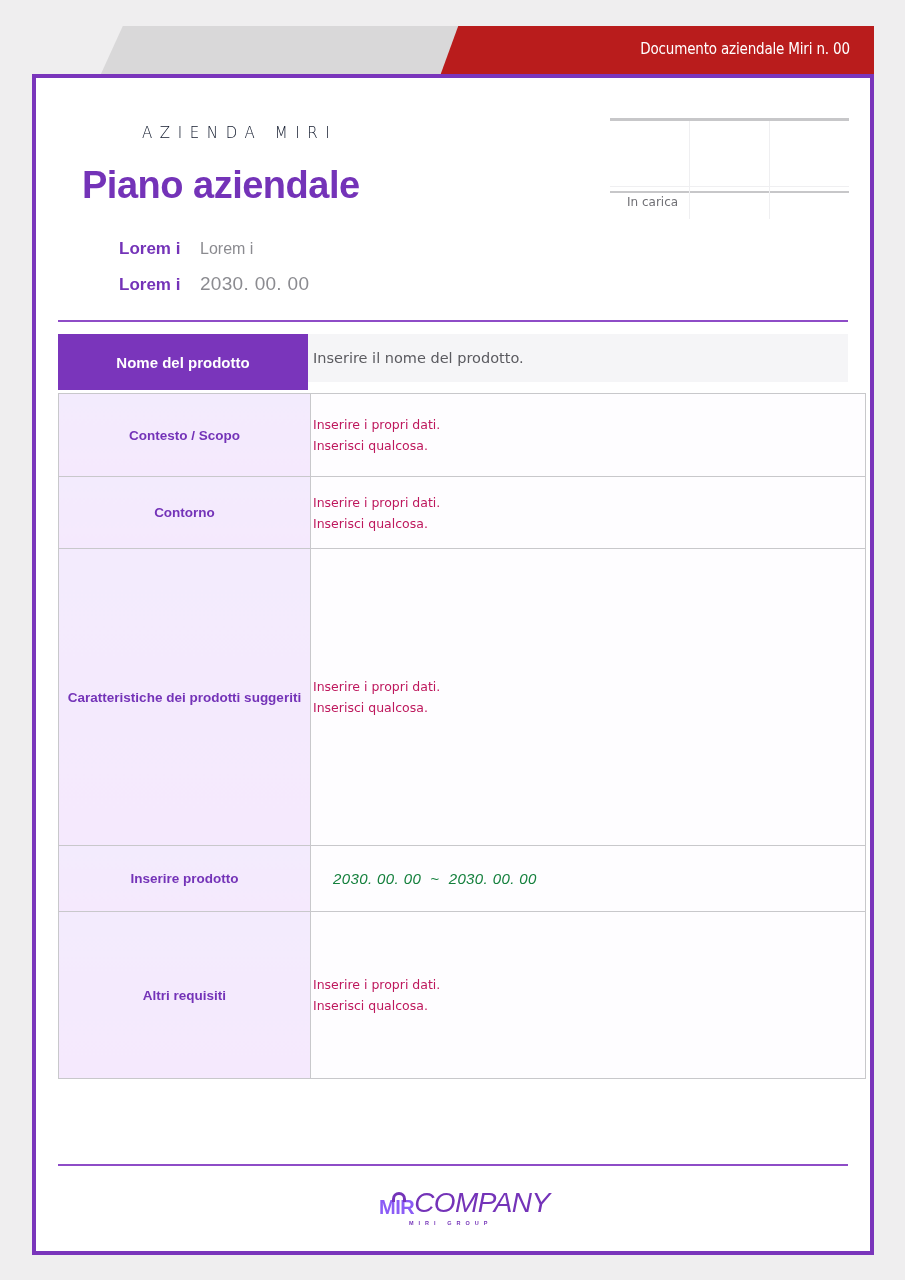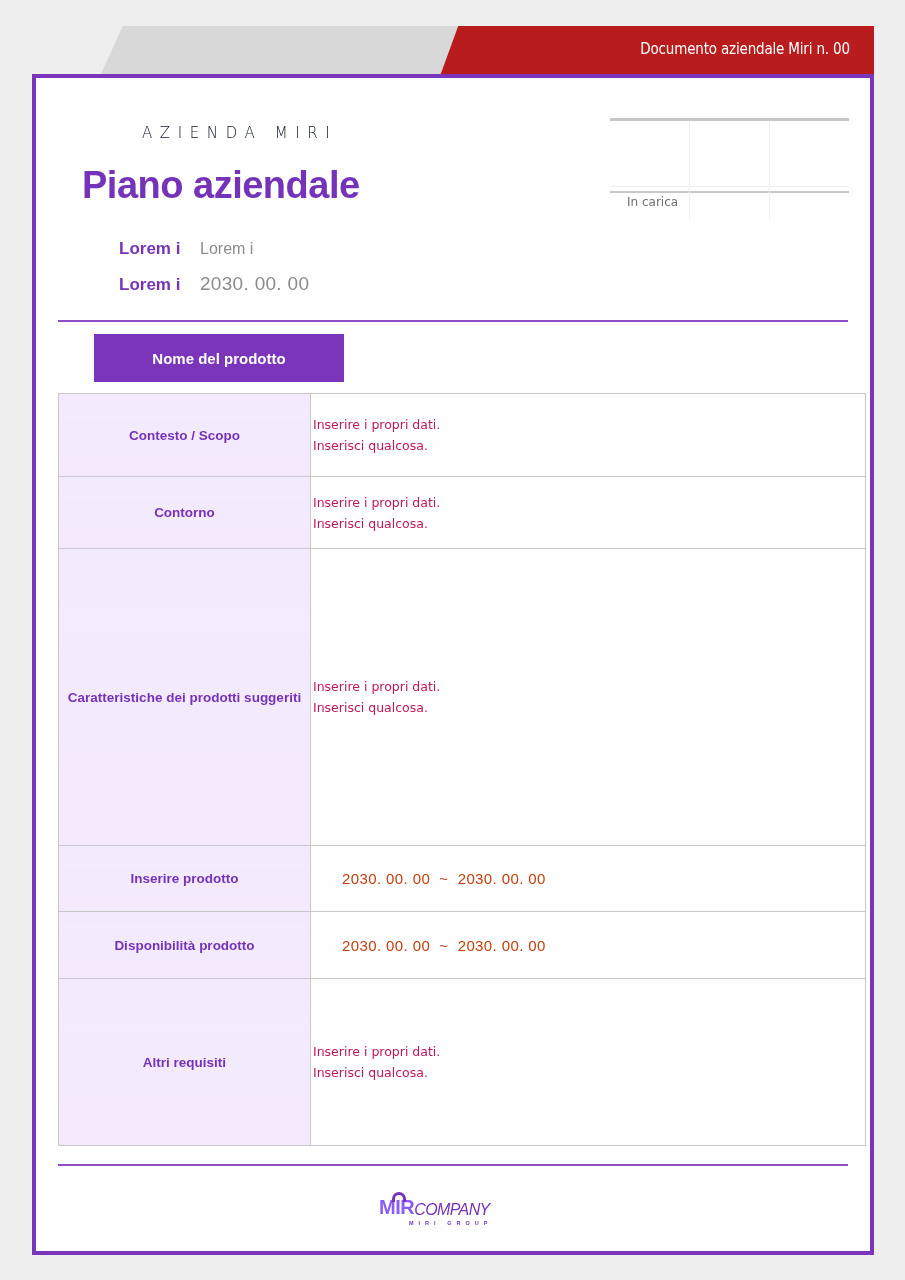--- a/index.html
+++ b/index.html
@@ -55,48 +55,48 @@
   .approval .cell:nth-child(3n) { border-right: none; }
   .approval .cell.bottom { border-bottom: none; font-size: 12px; color: #707075; padding: 8px 0 0 17px;
     font-family: "DejaVu Sans", sans-serif; }
 
   .divider { position: absolute; left: 58px; width: 790px; height: 1.5px; background: #8e4cc7; }
   .divider.top { top: 320px; }
   .divider.bottom { top: 1164px; }
 
   .product-bar { position: absolute; left: 58px; top: 334px; width: 790px; height: 48px; display: flex; }
   .product-label {
-    width: 250px; height: 48px; background: #7a35bb; color: #ffffff;
-    font-weight: bold; font-size: 15px; display: flex; align-items: center; justify-content: center; margin-left: 36px;
+    width: 250px; height: 56px; background: #7a35bb; color: #ffffff;
+    font-weight: bold; font-size: 15px; display: flex; align-items: center; justify-content: center;
   }
   .product-value {
     flex: 1; background: #f5f5f7; color: #5b5b60; font-size: 14.5px;
     display: flex; align-items: center; padding-left: 5px; font-family: "DejaVu Sans", sans-serif;
   }
 
   .main-table {
     position: absolute; left: 58px; top: 393px; width: 808px;
     border-collapse: collapse; border: 1px solid #c8c8cb;
   }
   .main-table td { border: 1px solid #c8c8cb; }
   .main-table td.label {
     width: 252px; background: linear-gradient(180deg, #f3ebfd 0%, #f5e9fd 100%);
     color: #7433b8; font-weight: bold; font-size: 13.5px; text-align: center; vertical-align: middle;
   }
   .main-table td.value {
     background: #fefdff; color: #be185d; font-size: 12.5px; vertical-align: middle; padding-left: 2px;
     font-family: "DejaVu Sans", sans-serif; line-height: 21px;
   }
-  .main-table td.value.date { font-family: "Liberation Sans", sans-serif; font-size: 15px; padding-left: 31px; letter-spacing: 0.4px; color: #c2410c; }
+  .main-table td.value.date { font-family: "Liberation Sans", sans-serif; font-size: 15px; padding-left: 22px; letter-spacing: 0.4px; color: #15803d; font-style: italic; }
   .main-table td.value .line { display: block; }
 
   .logo { position: absolute; left: 379px; top: 1193px; width: 150px; height: 40px; }
   .logo-top { display: flex; align-items: flex-end; height: 26px; }
   .logo-miri { font-weight: bold; color: #8b5cf6; font-size: 20px; letter-spacing: -0.5px; position: relative; }
-  .logo-company { font-style: italic; color: #7433b8; font-size: 16px; letter-spacing: -0.6px; }
+  .logo-company { font-style: italic; color: #7433b8; font-size: 28px; letter-spacing: -0.6px; }
   .logo-arch {
     position: absolute; left: 13px; top: -4px; width: 14px; height: 10px;
     border: 3px solid #7433b8; border-bottom: none; border-radius: 8px 8px 0 0;
   }
   .logo-sub { font-size: 5.5px; letter-spacing: 5px; color: #7433b8; margin-left: 30px; margin-top: 1px; font-weight: bold; }
 </style>
 </head>
 <body>
 
 <div class="tab-grey"></div>
@@ -124,20 +124,21 @@
   <div class="cell"></div>
   <div class="cell bottom">In carica</div>
   <div class="cell bottom"></div>
   <div class="cell bottom"></div>
 </div>
 
 <div class="divider top"></div>
 
 <div class="product-bar">
   <div class="product-label">Nome del prodotto</div>
+  <div class="product-value">Inserire il nome del prodotto.</div>
 </div>
 
 <table class="main-table">
   <tbody>
       <tr style="height:83px;">
     <td class="label">Contesto / Scopo</td>
     <td class="value">
       <span class="line">Inserire i propri dati.</span>
       <span class="line">Inserisci qualcosa.</span>
     </td>
@@ -153,24 +154,20 @@
     <td class="label">Caratteristiche dei prodotti suggeriti</td>
     <td class="value">
       <span class="line">Inserire i propri dati.</span>
       <span class="line">Inserisci qualcosa.</span>
     </td>
   </tr>
   <tr style="height:66px;">
     <td class="label">Inserire prodotto</td>
     <td class="value date" style="white-space:pre;">2030. 00. 00  ~  2030. 00. 00</td>
   </tr>
-  <tr style="height:67px;">
-    <td class="label">Disponibilità prodotto</td>
-    <td class="value date" style="white-space:pre;">2030. 00. 00  ~  2030. 00. 00</td>
-  </tr>
   <tr style="height:167px;margin-top:40px;">
     <td class="label">Altri requisiti</td>
     <td class="value">
       <span class="line">Inserire i propri dati.</span>
       <span class="line">Inserisci qualcosa.</span>
     </td>
   </tr>
 </tbody>
   </table>
 

